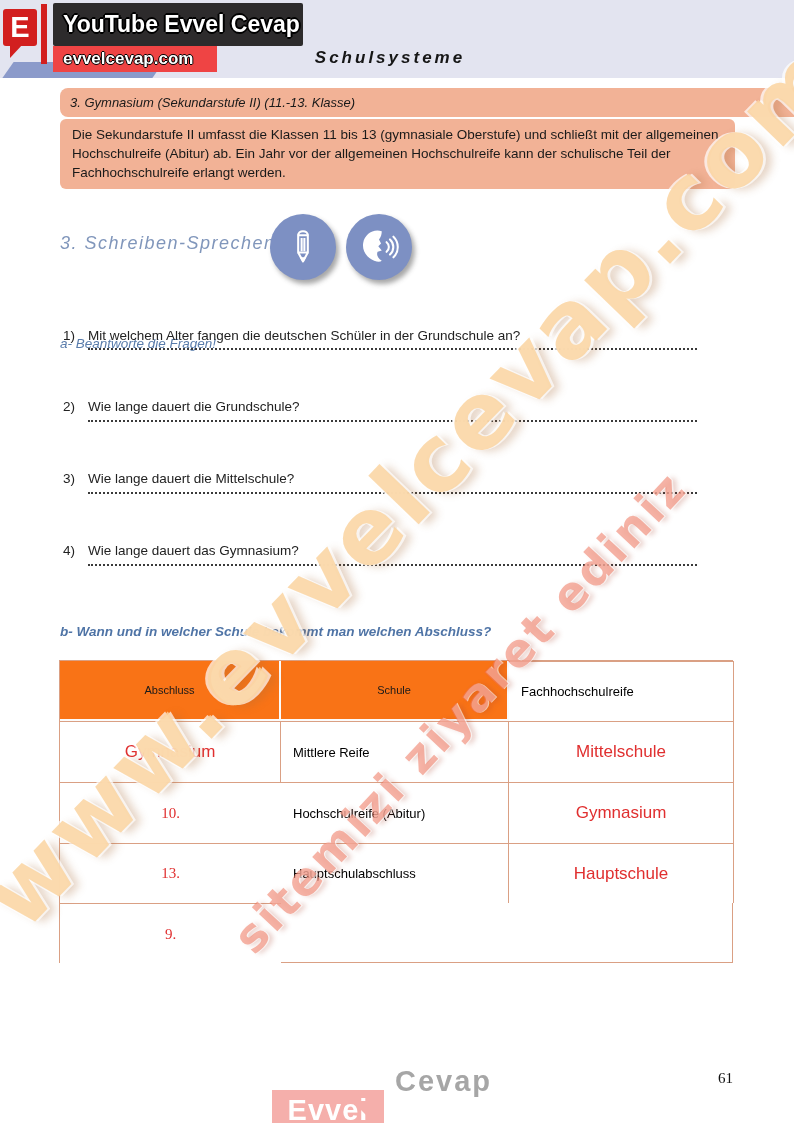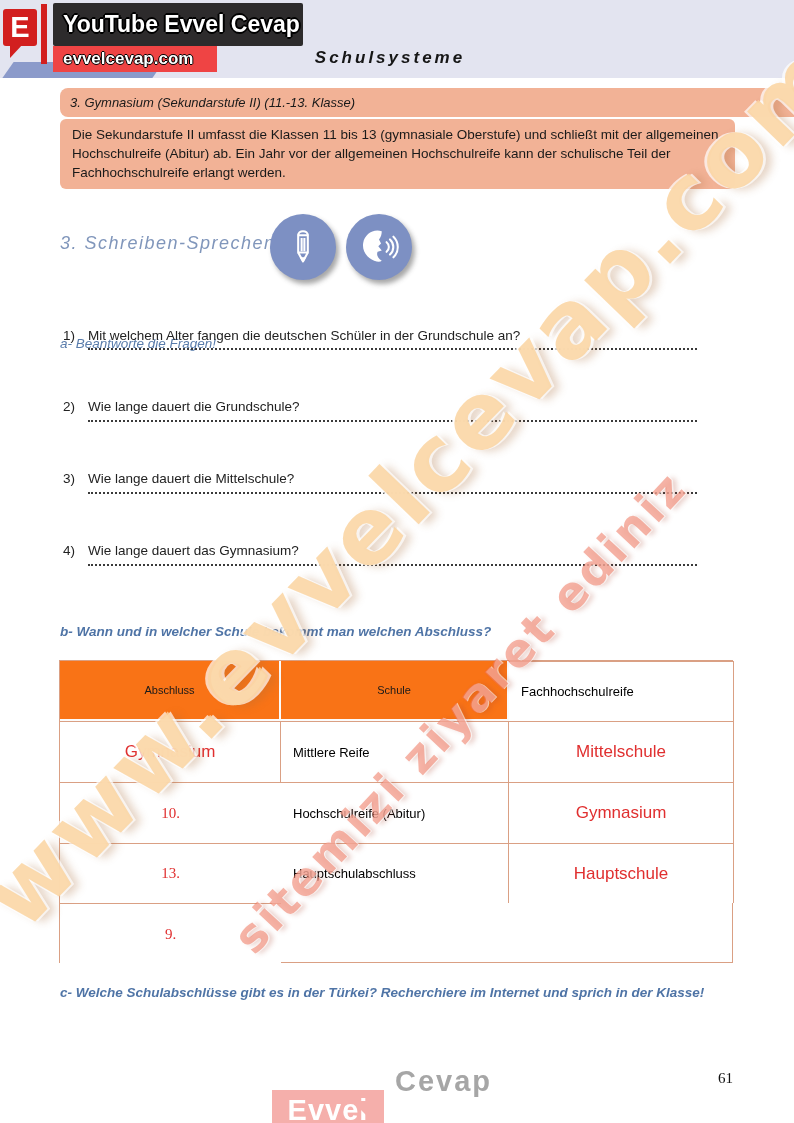--- a/index.html
+++ b/index.html
@@ -164,21 +164,20 @@
 
     <div class="td c1">Hochschulreife (Abitur)</div>
     <div class="td c2">Gymnasium</div>
     <div class="td c3 last">13.</div>
 
     <div class="td c1">Hauptschulabschluss</div>
     <div class="td c2">Hauptschule</div>
     <div class="td c3 last">9.</div>
   </div>
 
-  <div class="task-label" style="top:985px">c- Welche Schulabschlüsse gibt es in der Türkei? Recherchiere im Internet und sprich in der Klasse!</div>
 
   <div class="brand-bubble">
     <span>Evvel</span>
   </div>
   <div class="brand-tail"></div>
   <div class="brand-gray">Cevap</div>
   <div class="page-num">61</div>
 
   <div class="wm wm1">www.evvelcevap.com</div>
   <div class="wm wm2">sitemizi ziyaret ediniz</div>

